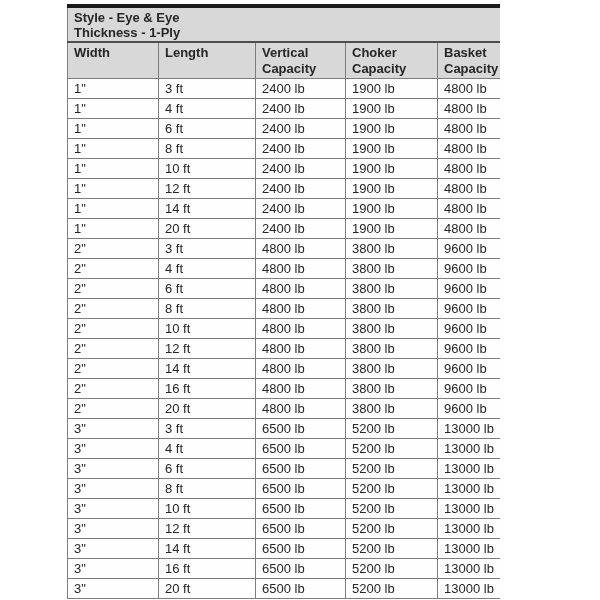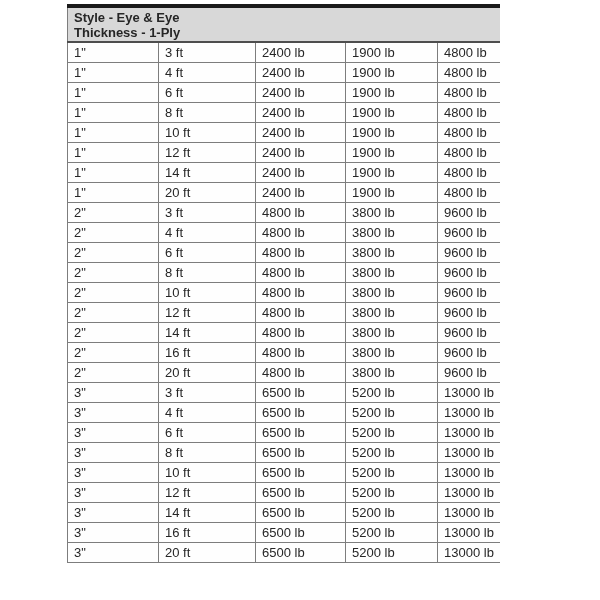--- a/index.html
+++ b/index.html
@@ -89,20 +89,27 @@
         <col class="c4">
         <col class="c5">
     </colgroup>
     <thead>
       <tr class="title-row">
         <th colspan="5">
           <div>Style - Eye &amp; Eye</div>
           <div>Thickness - 1-Ply</div>
         </th>
       </tr>
+      <tr class="col-head">
+        <th>Width</th>
+        <th>Length</th>
+        <th>Vertical Capacity</th>
+        <th>Choker Capacity</th>
+        <th>Basket Capacity</th>
+      </tr>
     </thead>
     <tbody>
 
     <tr>
         <td>1"</td>
         <td>3 ft</td>
         <td>2400 lb</td>
         <td>1900 lb</td>
         <td>4800 lb</td>
       </tr>

